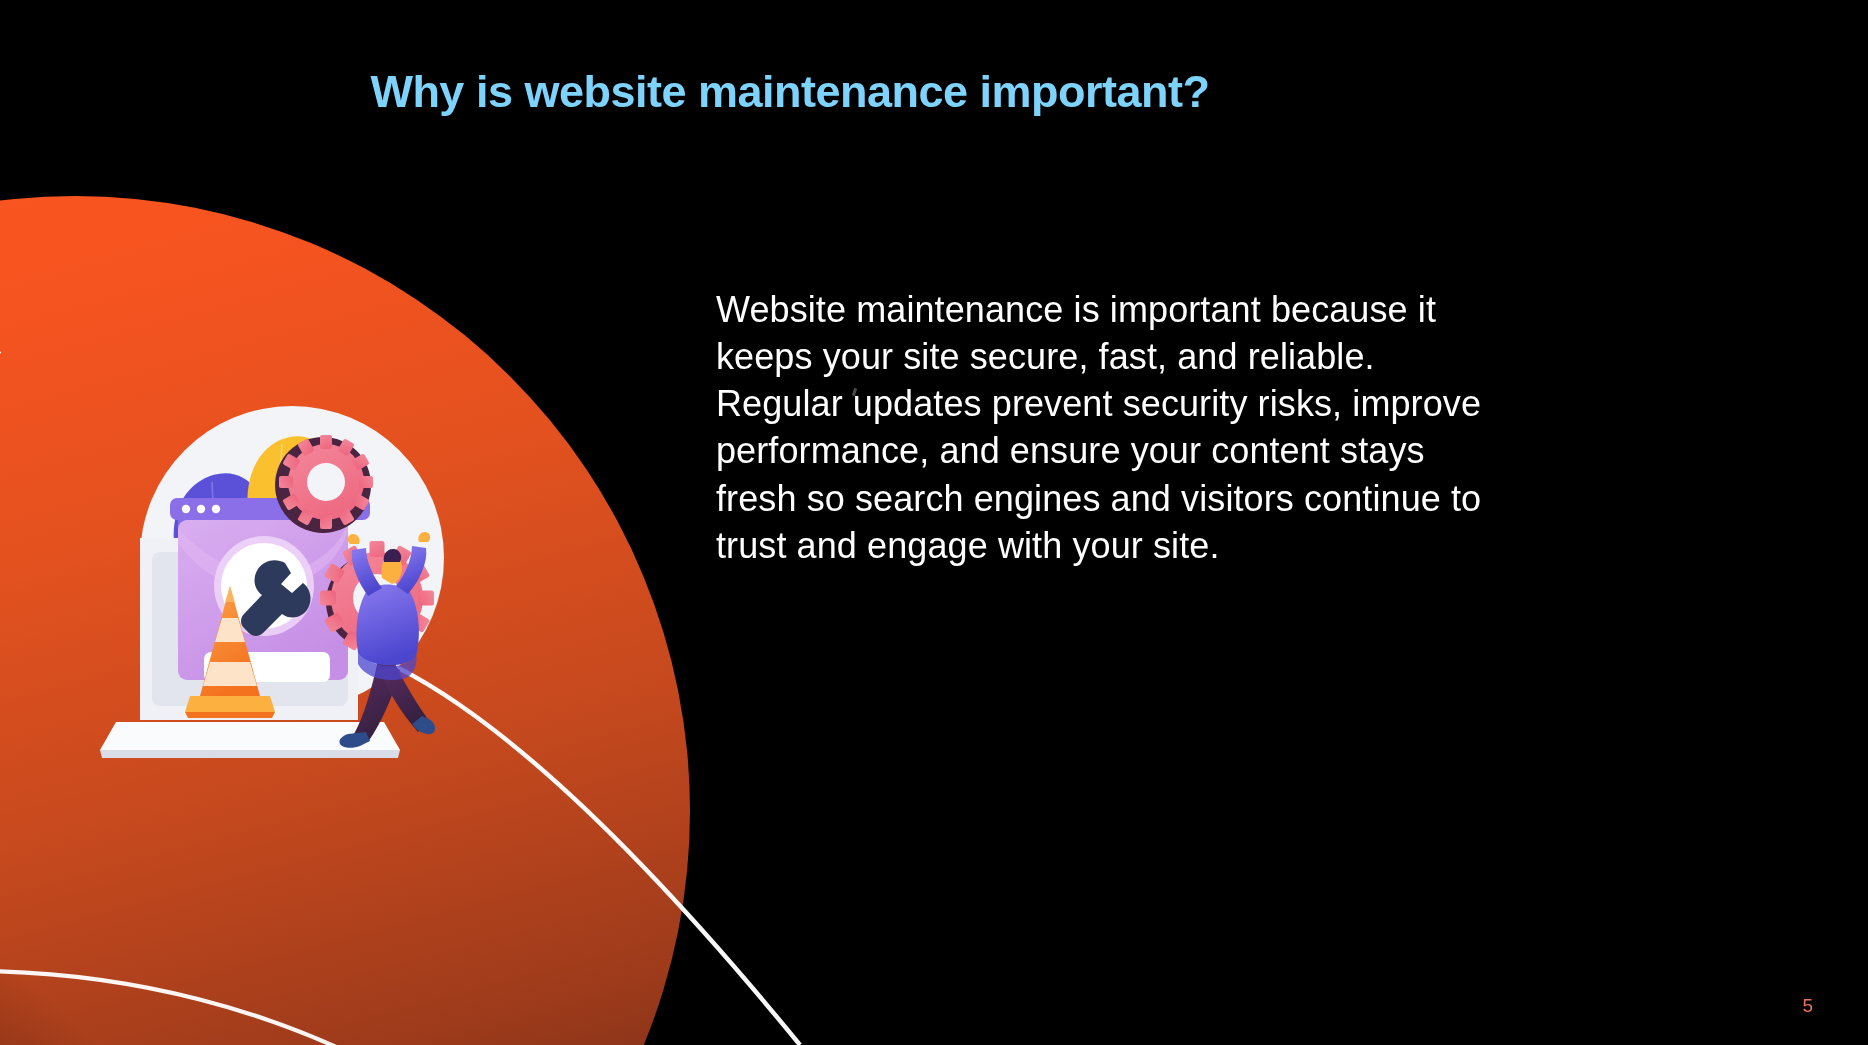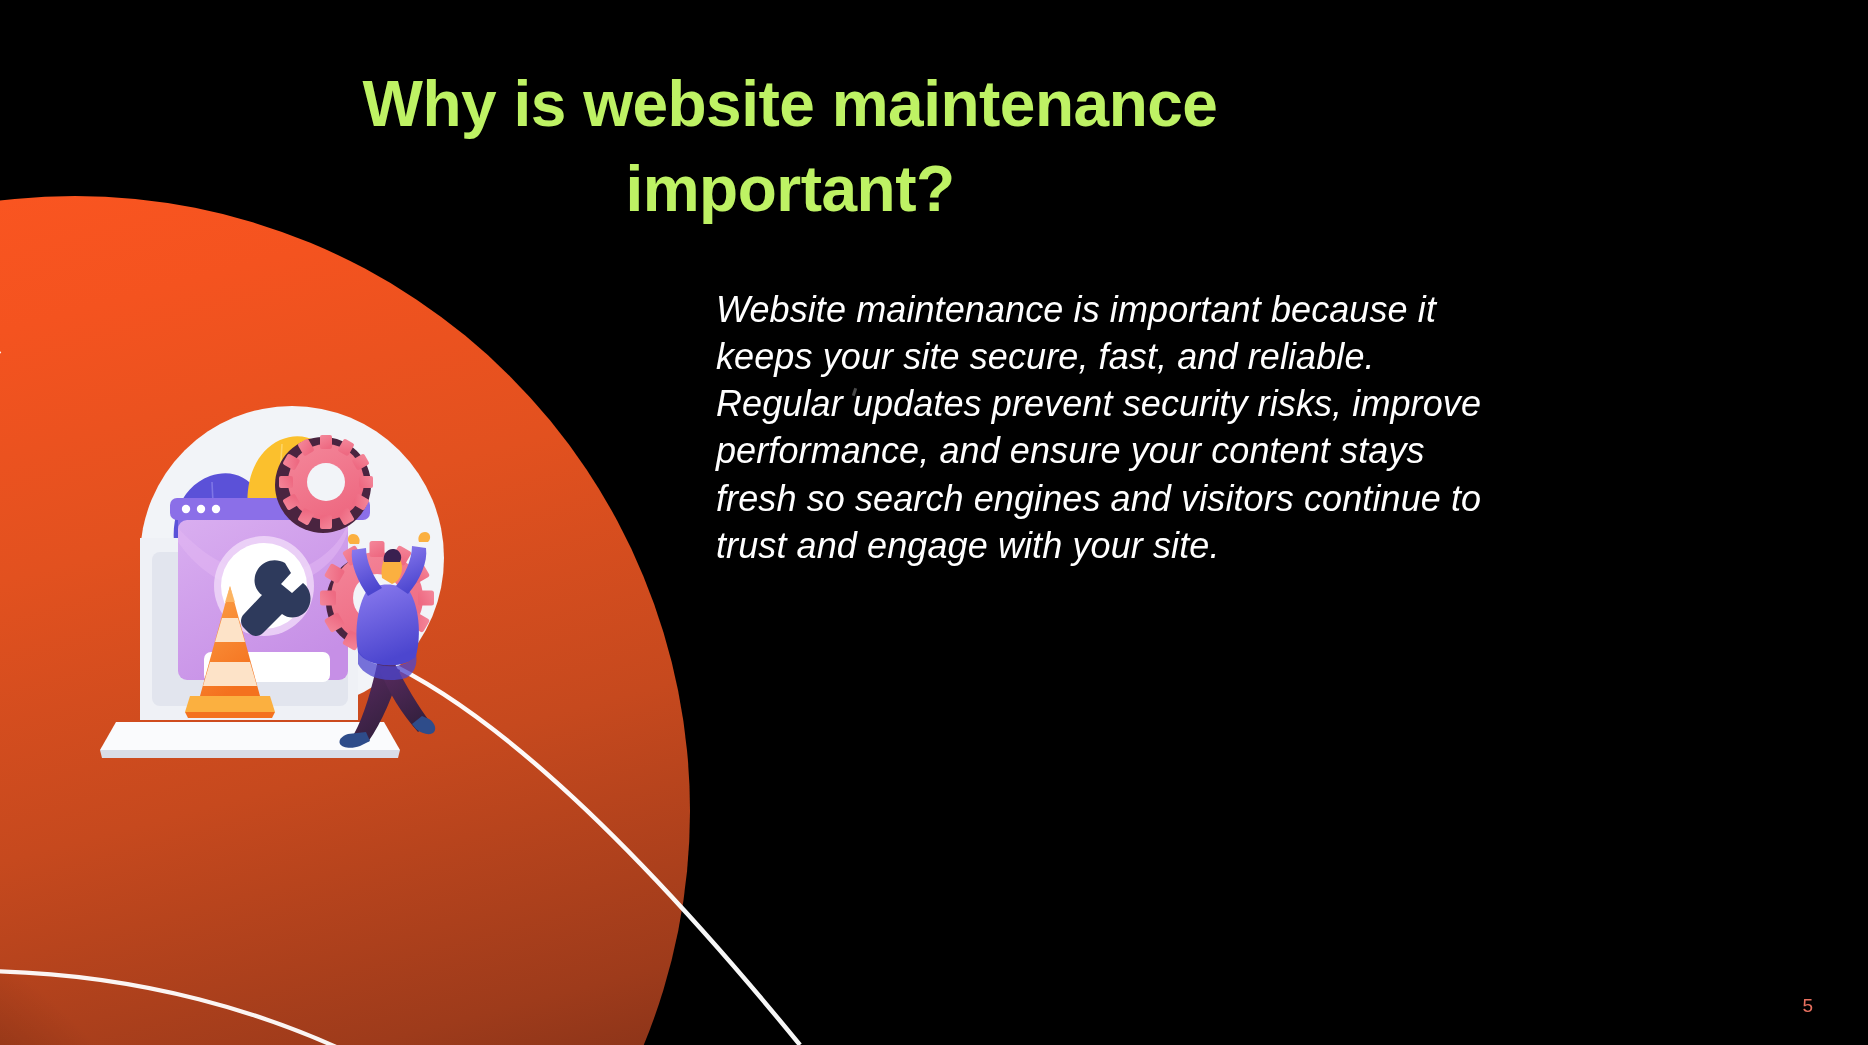--- a/index.html
+++ b/index.html
@@ -60,36 +60,35 @@
     width:430px; height:430px;
   }
   .illus svg { display:block; width:100%; height:100%; overflow:visible; }
 
   
   .title {
     position:absolute;
     left:320px; top:62px;
     width:940px;
     text-align:center;
-    color:#bef264;
-    font-size:64px;
+    color:#7dd3fc;
+    font-size:45px;
     font-weight:700;
     line-height:1.33;
     letter-spacing:-0.5px;
   }
   .body-copy {
     position:absolute;
     left:716px; top:286px;
     width:790px;
     color:#FFFFFF;
     font-size:36px;
     font-weight:400;
     line-height:1.31;
     letter-spacing:0.1px;
-    font-style:italic;
   }
   .page-num {
     position:absolute;
     right:55px; bottom:28px;
     color:#E8705F;
     font-size:19px;
     font-weight:400;
   }
   .cursor-dot{
     position:absolute; left:853px; top:388px;

